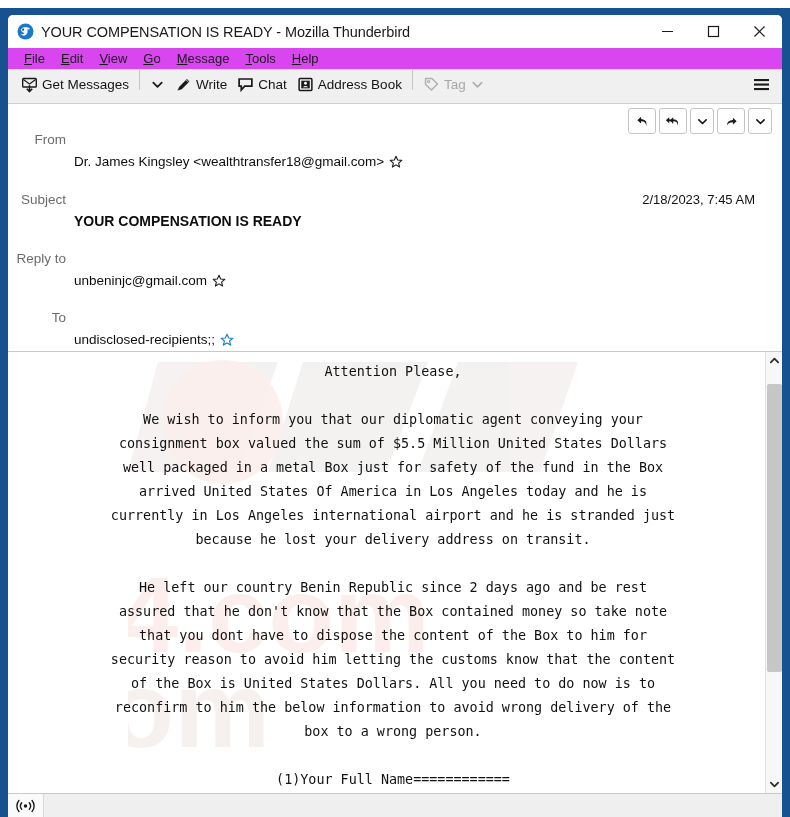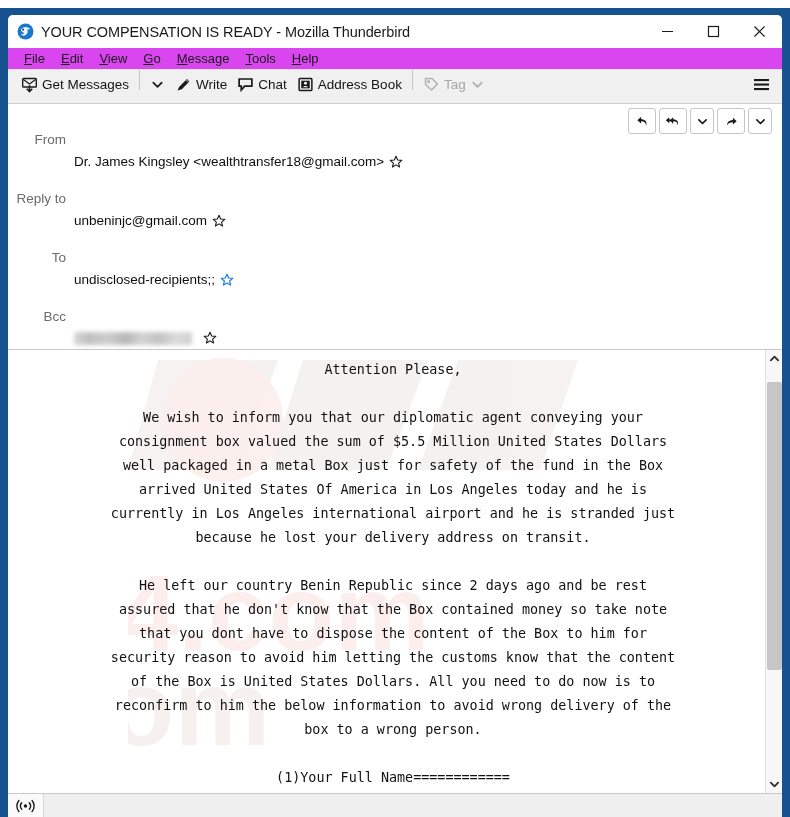--- a/index.html
+++ b/index.html
@@ -381,20 +381,25 @@
       <div class="hdr-row">
         <span class="hdr-label">From</span>
         <span class="hdr-value">
           <span>Dr. James Kingsley &lt;wealthtransfer18@gmail.com&gt;</span>
           <svg class="star" viewBox="0 0 16 16">
             <path d="M8 1.4 L9.9 5.7 L14.6 6.1 L11 9.2 L12.1 13.8 L8 11.3 L3.9 13.8 L5 9.2 L1.4 6.1 L6.1 5.7 Z" fill="none" stroke="#1a1a1a" stroke-width="1.25" stroke-linejoin="round"></path>
           </svg>
         </span>
       </div>
 
+      <div class="hdr-row">
+        <span class="hdr-label">Subject</span>
+        <span class="hdr-value bold">YOUR COMPENSATION IS READY</span>
+        <span id="msg-date">2/18/2023, 7:45 AM</span>
+      </div>
 
       <div class="hdr-row">
         <span class="hdr-label">Reply to</span>
         <span class="hdr-value">
           <span>unbeninjc@gmail.com</span>
           <svg class="star" viewBox="0 0 16 16">
             <path d="M8 1.4 L9.9 5.7 L14.6 6.1 L11 9.2 L12.1 13.8 L8 11.3 L3.9 13.8 L5 9.2 L1.4 6.1 L6.1 5.7 Z" fill="none" stroke="#1a1a1a" stroke-width="1.25" stroke-linejoin="round"></path>
           </svg>
         </span>
       </div>
@@ -402,29 +407,20 @@
       <div class="hdr-row">
         <span class="hdr-label">To</span>
         <span class="hdr-value">
           <span>undisclosed-recipients;;</span>
           <svg class="star" viewBox="0 0 16 16">
             <path d="M8 1.4 L9.9 5.7 L14.6 6.1 L11 9.2 L12.1 13.8 L8 11.3 L3.9 13.8 L5 9.2 L1.4 6.1 L6.1 5.7 Z" fill="none" stroke="#1c7ed6" stroke-width="1.35" stroke-linejoin="round"></path>
           </svg>
         </span>
       </div>
 
-      <div class="hdr-row">
-        <span class="hdr-label">Bcc</span>
-        <span class="hdr-value">
-          <span id="bcc-redacted"></span>
-          <svg class="star" viewBox="0 0 16 16" style="margin-left:6px">
-            <path d="M8 1.4 L9.9 5.7 L14.6 6.1 L11 9.2 L12.1 13.8 L8 11.3 L3.9 13.8 L5 9.2 L1.4 6.1 L6.1 5.7 Z" fill="none" stroke="#1a1a1a" stroke-width="1.25" stroke-linejoin="round"></path>
-          </svg>
-        </span>
-      </div>
     </div>
 
     <div id="body-area">
       <div id="body-scroll">
         <div id="watermark">
           <svg width="560" height="400" viewBox="0 0 560 400">
             <g fill="#f3f0ee" opacity="0.85">
               <path d="M30 10 L150 10 L110 120 L0 120 Z"></path>
               <path d="M175 10 L300 10 L258 120 L140 120 Z"></path>
               <path d="M330 10 L450 10 L412 120 L290 120 Z"></path>

